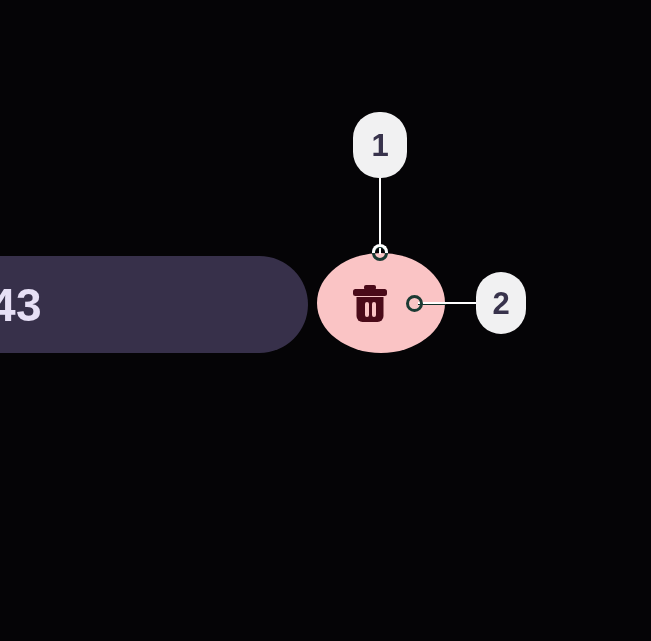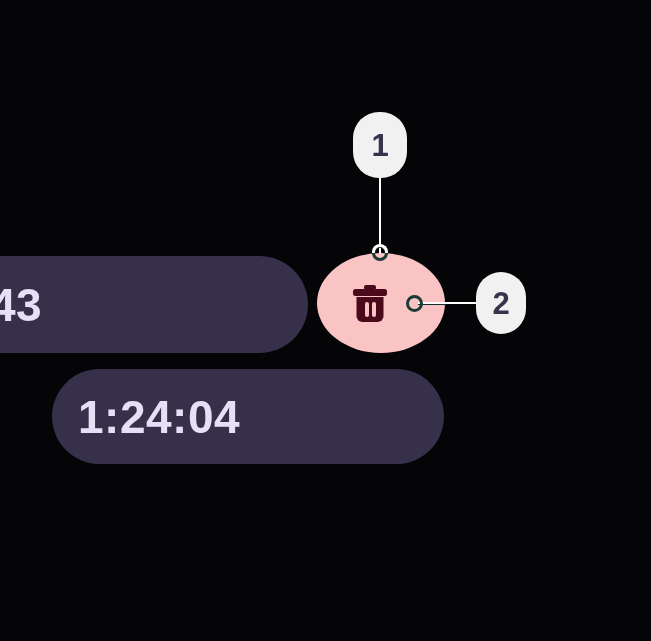--- a/index.html
+++ b/index.html
@@ -170,23 +170,20 @@
 </style>
 </head>
 <body>
 
 <div id="stage">
 
   <div class="pill" id="pill-score">
     <span class="pill-label">43</span>
   </div>
 
-  <div class="pill" id="pill-timer">
-    <span class="pill-label">1:24:04</span>
-  </div>
 
   <div id="delete-button">
     <svg class="trash-icon" viewBox="0 0 34 37" aria-hidden="true">
 
       <rect x="11" y="0" width="12" height="5" rx="2" fill="#4a0a19"></rect>
 
       <rect x="0" y="4" width="34" height="7" rx="2.5" fill="#4a0a19"></rect>
 
       <path d="M3.5 12 h27 v19 a6 6 0 0 1 -6 6 h-15 a6 6 0 0 1 -6 -6 z" fill="#4a0a19"></path>
       <rect x="12" y="17" width="4" height="15" rx="2" fill="#fac4c5"></rect>

